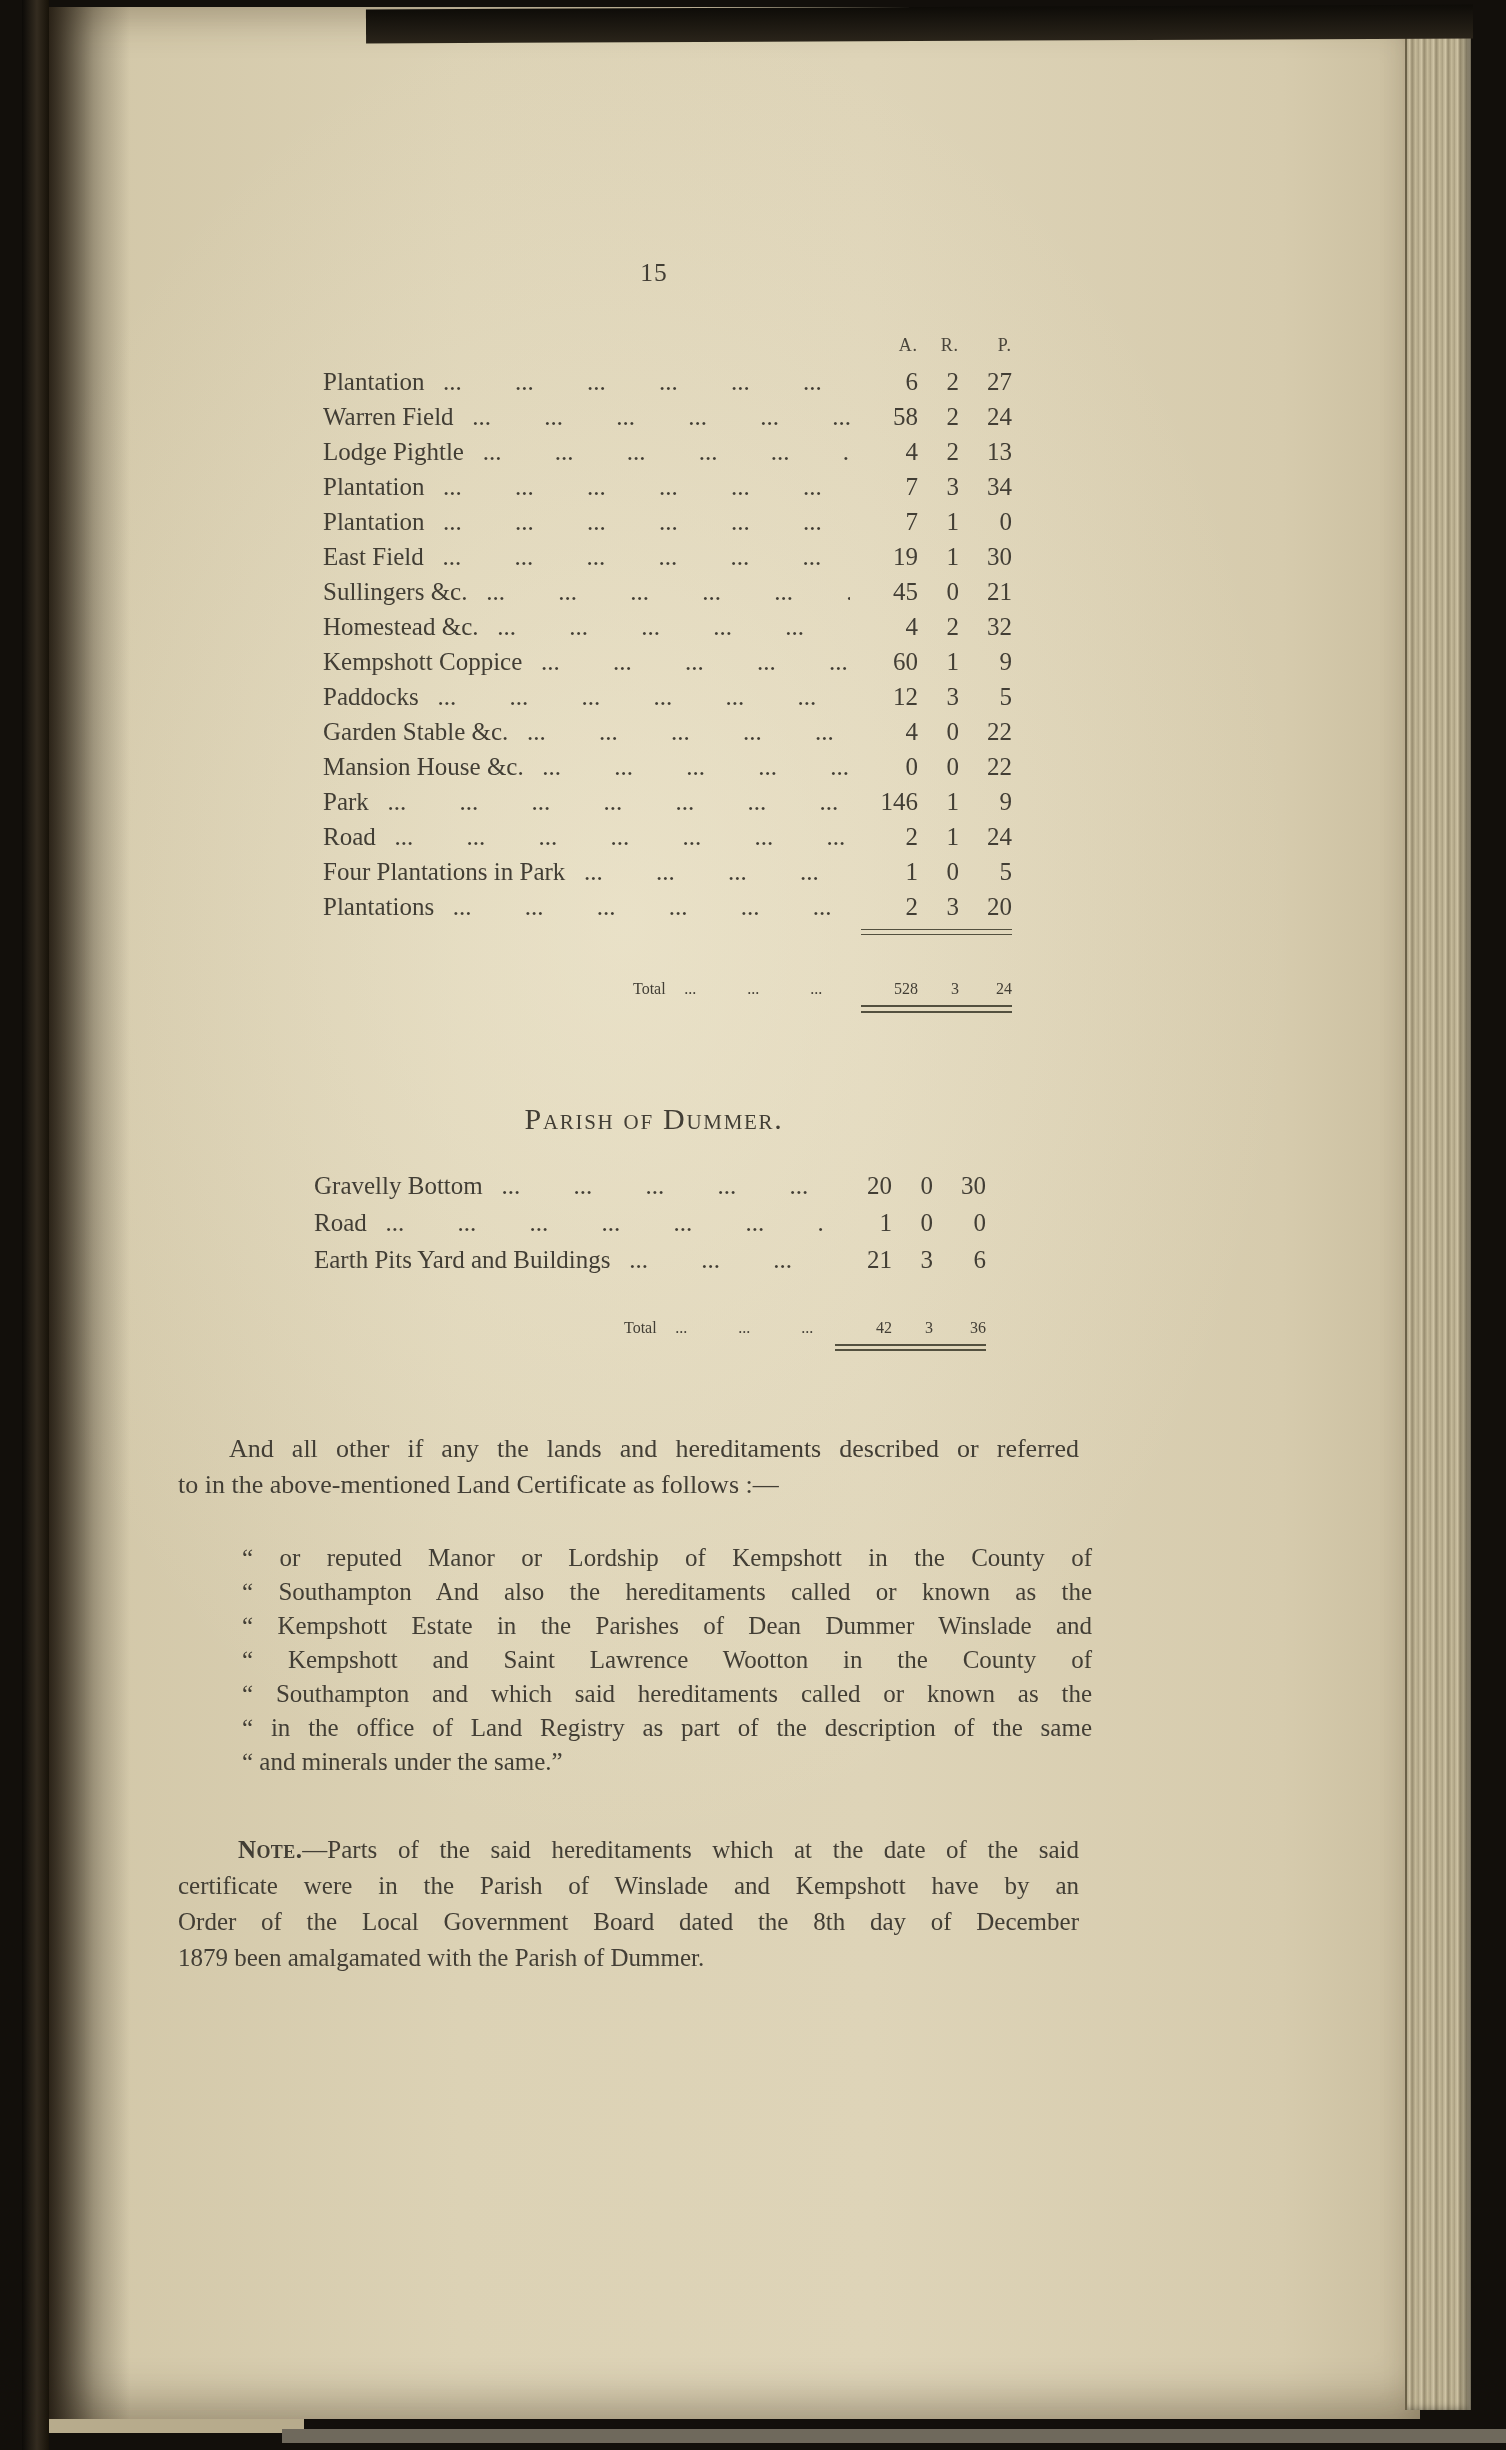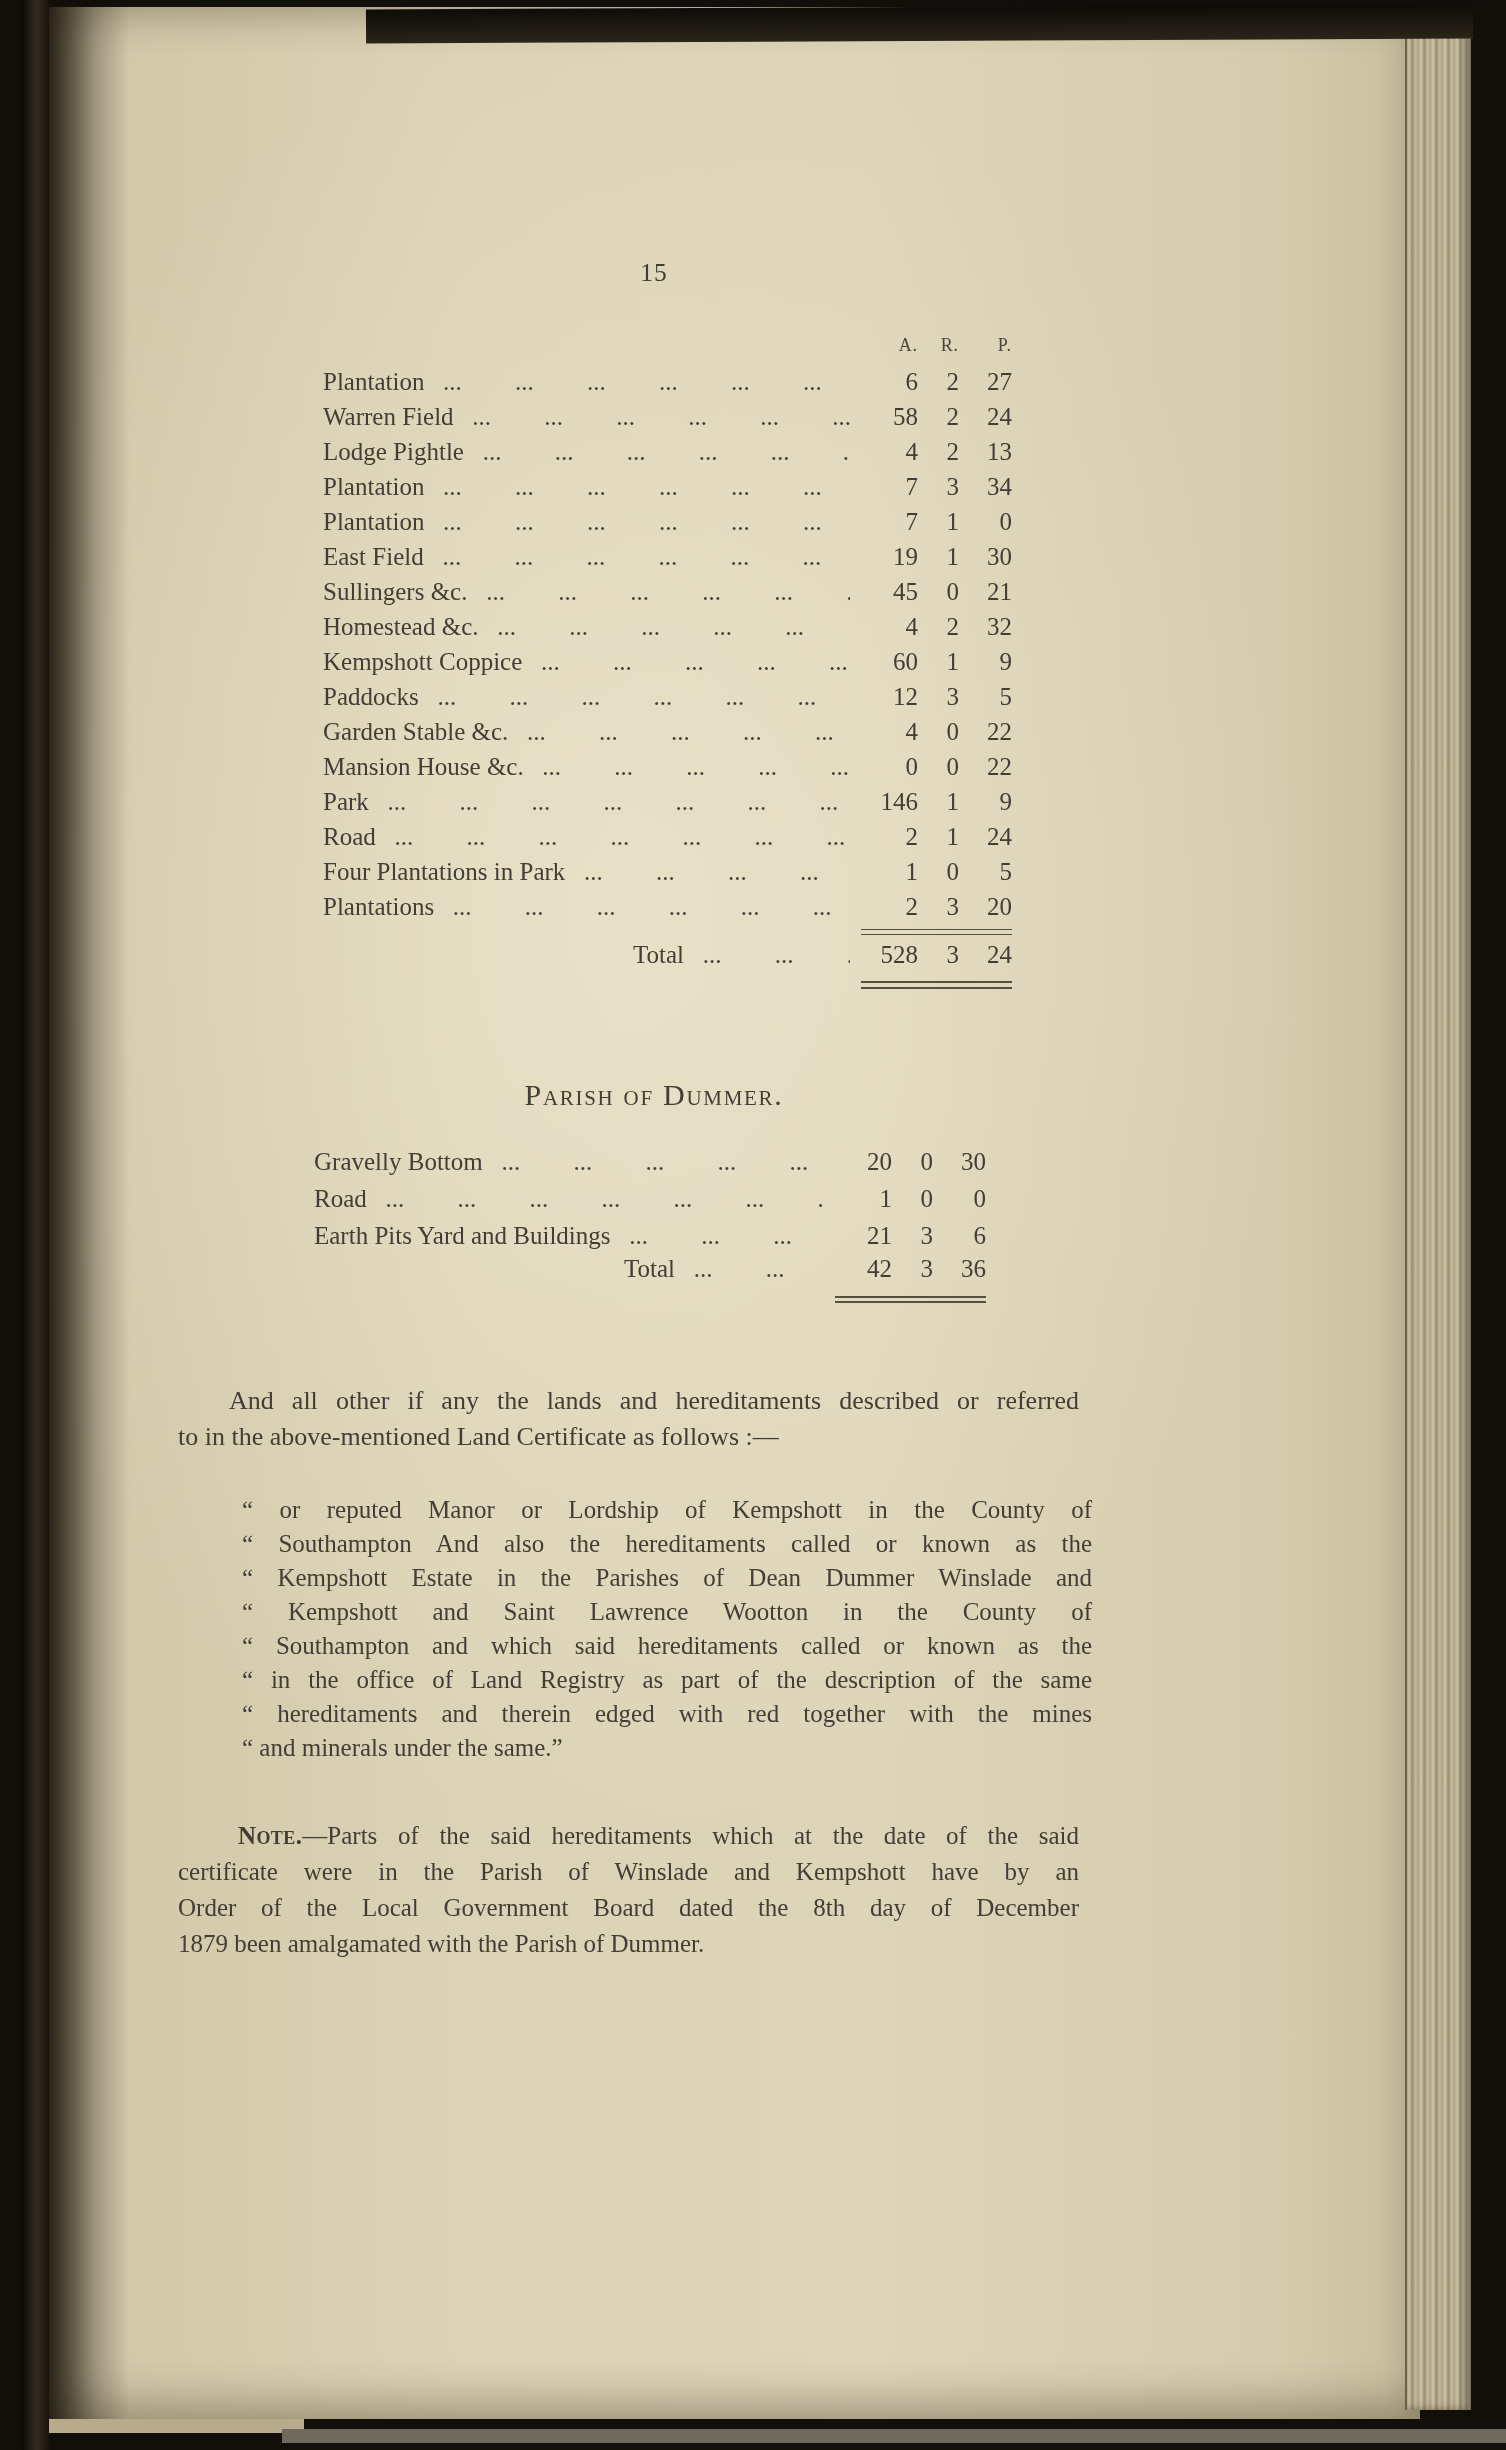--- a/index.html
+++ b/index.html
@@ -53,21 +53,21 @@
 
   .trow { display:flex; align-items:flex-end; height:35px; }
   .parish-table .trow { height:37px; }
   .tlabel { white-space:nowrap; }
   .tdots { flex:1; overflow:hidden; white-space:nowrap; word-spacing:47px; padding:0 15.3px 0 18.7px; }
   .tnum { text-align:right; }
   .tnum.a { width:68px; }
   .tnum.r { width:41px; }
   .tnum.p { width:53px; }
 
-  .total-row { display:flex; align-items:center; height:39px; margin-top:0; font-size:25px; }
+  .total-row { display:flex; align-items:flex-end; height:39px; margin-top:24px; font-size:16px; }
   .total-spacer { width:310px; }
 
   .rule-thin  { width:151px; height:6px; margin:8.5px 0 0 auto; border-top:1.7px solid #53503f; border-bottom:1.7px solid #53503f; }
   .rule-heavy { width:151px; height:7.7px; margin:6.8px 0 0 auto; border-top:2.6px solid #53503f; border-bottom:2.6px solid #53503f; }
 
   .heading { margin-top:89px; text-align:center; font-variant:small-caps; font-size:30px; letter-spacing:1.7px; }
 
   .para { margin-top:80px; width:901px; font-size:26px; line-height:36px; }
   .quote { margin:38px 0 0 64px; width:850px; font-size:25px; line-height:34px; }
   .note  { margin-top:53px; width:901px; font-size:25px; line-height:36px; }
@@ -264,21 +264,20 @@
       <div class="lline">to in the above-mentioned Land Certificate as follows :—</div>
     </div>
 
     <div class="quote">
       <div class="qline jline">“ or reputed Manor or Lordship of Kempshott in the County of</div>
       <div class="qline jline">“ Southampton And also the hereditaments called or known as the</div>
       <div class="qline jline">“ Kempshott Estate in the Parishes of Dean Dummer Winslade and</div>
       <div class="qline jline">“ Kempshott and Saint Lawrence Wootton in the County of</div>
       <div class="qline jline">“ Southampton and which said hereditaments called or known as the</div>
       <div class="qline jline">“ in the office of Land Registry as part of the description of the same</div>
-      <div class="qline jline">“ hereditaments and therein edged with red together with the mines</div>
       <div class="qline">“ and minerals under the same.”</div>
     </div>
 
     <div class="note">
       <div class="jline indent70"><span class="smallcaps">Note.</span><span>—Parts of the said hereditaments which at the date of the said</span></div>
       <div class="jline">certificate were in the Parish of Winslade and Kempshott have by an</div>
       <div class="jline">Order of the Local Government Board dated the 8th day of December</div>
       <div class="lline">1879 been amalgamated with the Parish of Dummer.</div>
     </div>
 

